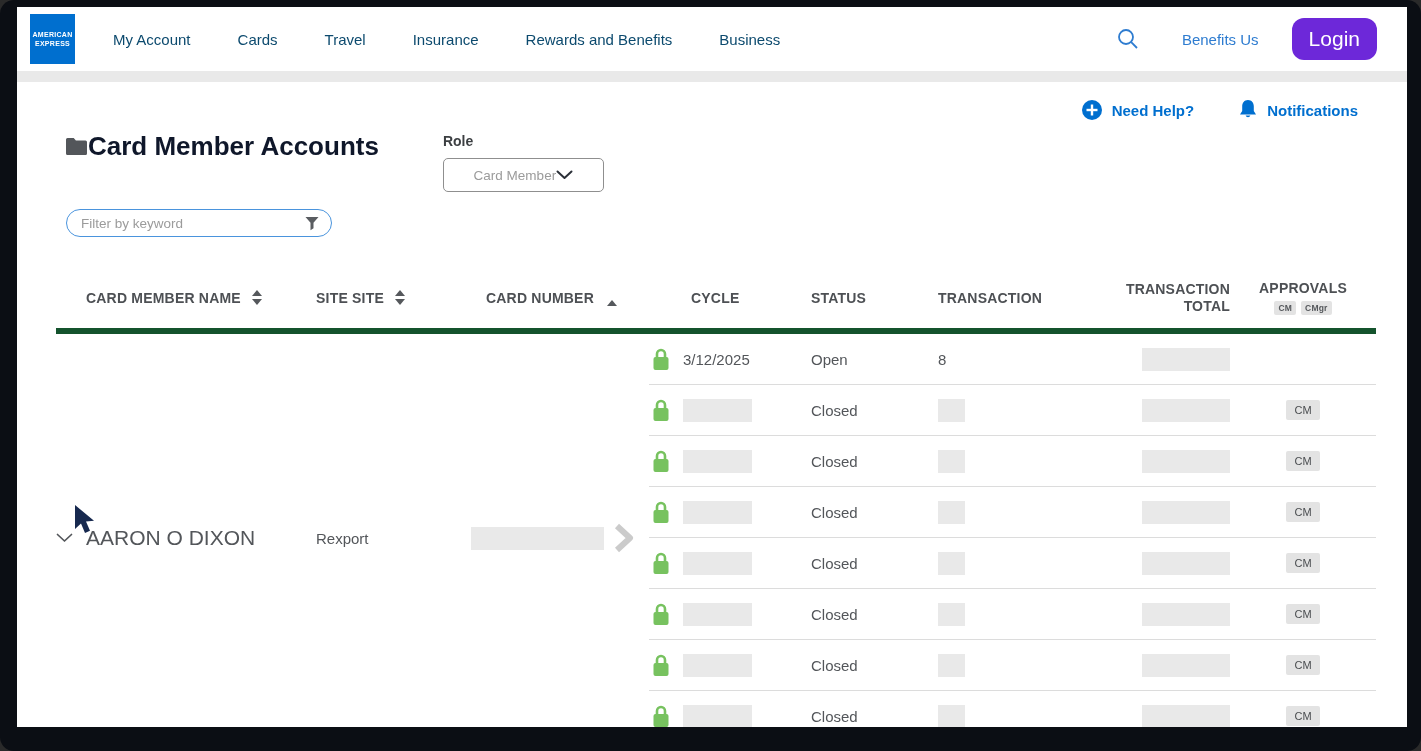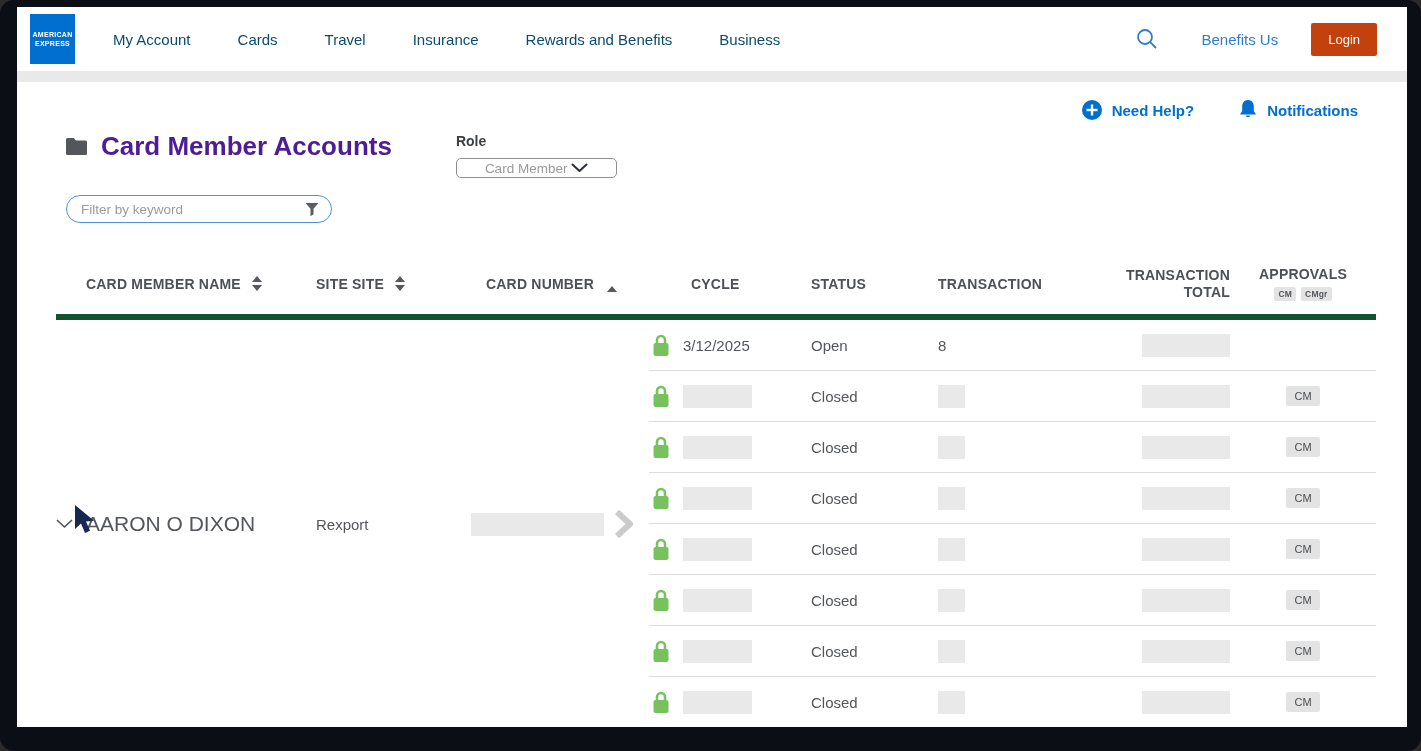--- a/index.html
+++ b/index.html
@@ -13,37 +13,37 @@
   
   .navbar { height:64px; display:flex; align-items:center; padding:0 30px 0 13px; background:#fff; }
   .logo { width:45px; height:50px; background:#006fcf; color:#fff; display:flex; flex-direction:column;
           align-items:center; justify-content:center; font-weight:bold; font-size:7px; letter-spacing:.3px;
           line-height:1.3; text-align:center; flex:0 0 auto; }
   .nav-links { display:flex; align-items:center; margin-left:38px; }
   .nav-link { color:#0c4a6e; font-size:15px; text-decoration:none; margin-right:47px; white-space:nowrap; cursor:pointer; }
   .nav-right { margin-left:auto; display:flex; align-items:center; }
   .search-btn { display:flex; align-items:center; cursor:pointer; }
   .contact-link { color:#2e7cd0; font-size:15px; text-decoration:none; margin-left:41px; cursor:pointer; }
-  .login-btn { margin-left:33px; background:#c2410c; color:#fff; border:none; border-radius:2px;
-               font-size:13px; padding:9px 17px; font-family:inherit; cursor:pointer; }
+  .login-btn { margin-left:33px; background:#6d28d9; color:#fff; border:none; border-radius:12px;
+               font-size:21px; padding:9px 17px; font-family:inherit; cursor:pointer; }
   .nav-divider { height:11px; background:#e9e9e9; }
 
   
   .utility { display:flex; justify-content:flex-end; align-items:center; padding:17px 49px 0 0; }
   .util-link { display:flex; align-items:center; gap:9px; color:#006fcf; font-weight:bold; font-size:15px;
                text-decoration:none; cursor:pointer; }
   .util-link + .util-link { margin-left:44px; }
 
   
   .title-row { display:flex; align-items:flex-start; padding:10px 0 0 48px; }
-  .page-title { display:flex; align-items:center; gap:13px; font-size:26px; color:#4c1d95; }
+  .page-title { display:flex; align-items:center; font-size:26px; color:#0f172a; }
   .role-group { margin-left:64px; padding-top:2px; }
   .role-label { font-size:14px; font-weight:bold; color:#3c3f42; }
-  .role-select { margin-top:9px; width:161px; height:20px; border:1px solid #8f8f8f; border-radius:5px;
-                 display:flex; align-items:center; justify-content:space-between; padding:0 28px; cursor:pointer;
+  .role-select { margin-top:9px; width:161px; height:34px; border:1px solid #8f8f8f; border-radius:5px;
+                 display:flex; align-items:center; justify-content:center; padding:0 12px; cursor:pointer;
                  background:#fff; }
   .role-value { font-size:13.5px; color:#9b9b9b; }
 
   .filter-row { padding:17px 16px 0 49px; }
   .filter-pill { width:266px; height:28px; border:1.5px solid #4a94dd; border-radius:15px;
                  display:flex; align-items:center; padding:0 11px 0 14px; background:#fff; }
   .filter-input { border:none; outline:none; flex:1; font-size:13.5px; color:#53565a; font-family:inherit; background:transparent; }
   .filter-input::placeholder { color:#9b9b9b; }
 
   

